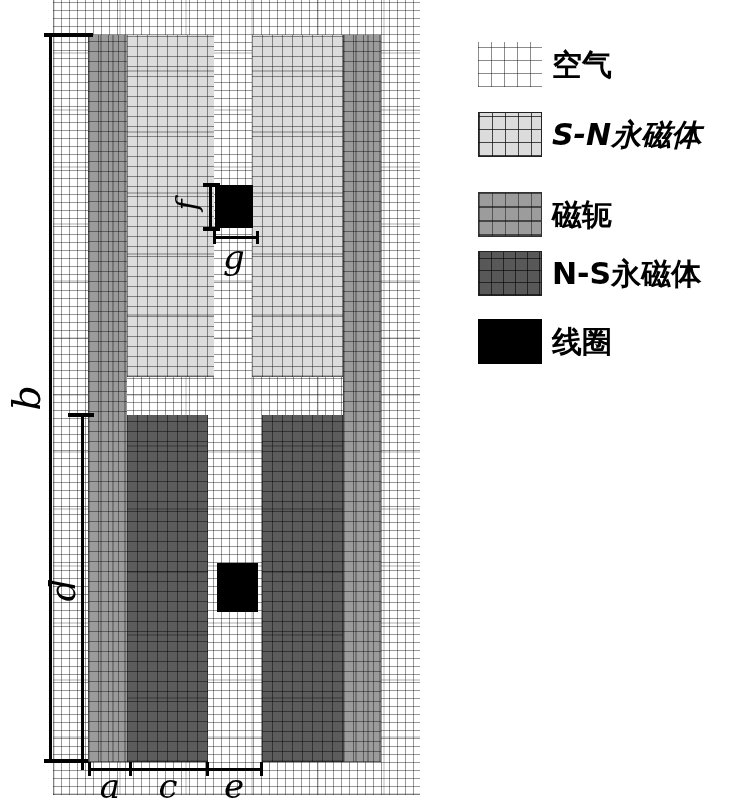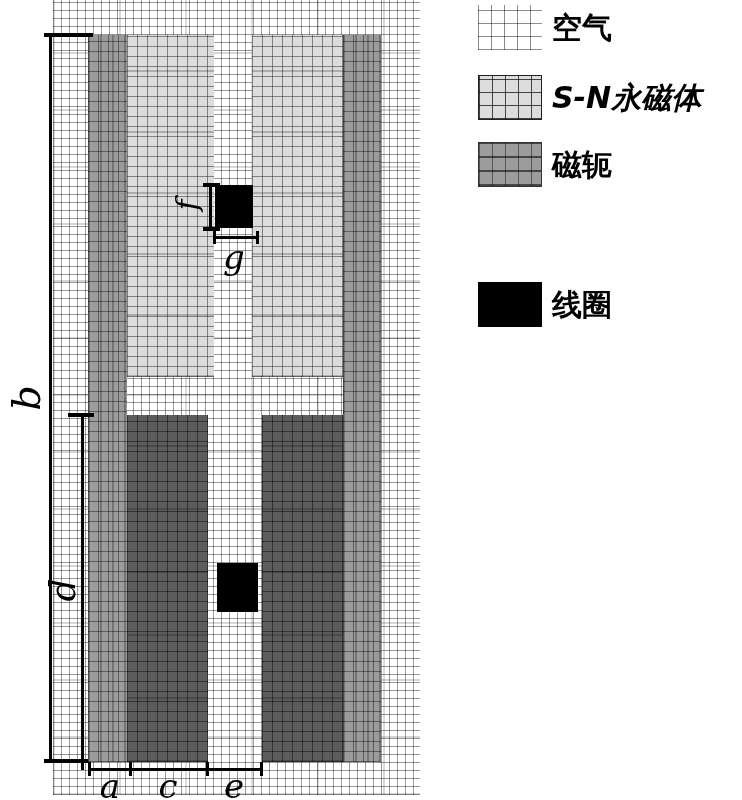--- a/index.html
+++ b/index.html
@@ -41,21 +41,21 @@
   .region{position:absolute;}
   .coil{position:absolute;background:#000;}
 
   
   .dline{position:absolute;background:#000;}
   .dlabel{position:absolute;font-style:italic;color:#000;text-align:center;line-height:1;}
   .rot{transform:rotate(-90deg);transform-origin:center center;}
 
   
   .legend{position:absolute;left:470px;top:0;width:272px;height:340px;}
-  .legend-row{position:absolute;left:0;width:272px;height:48px;}
+  .legend-row{position:absolute;left:0;width:272px;height:48px;margin-top:37px;}
   .swatch{position:absolute;left:8px;top:0;width:64px;height:45px;box-sizing:border-box;}
   .sw-air{
     background:#ffffff;
     background-image:
       repeating-linear-gradient(0deg, rgba(0,0,0,.45) 0 1px, transparent 1px 13px),
       repeating-linear-gradient(90deg, rgba(0,0,0,.45) 0 1px, transparent 1px 13px);
   }
   .sw-sn{
     background:#dcdcdc;
     background-image:
@@ -132,23 +132,27 @@
 
   <div class="legend">
     <div class="legend-row" style="top:5px;">
       <div class="swatch sw-air"></div>
       <div class="legend-label">空气</div>
     </div>
     <div class="legend-row" style="top:75px;font-style:italic;">
       <div class="swatch sw-sn"></div>
       <div class="legend-label">S-N永磁体</div>
     </div>
-    <div class="legend-row" style="top:142px;">
+    <div class="legend-row" style="top:155px;">
       <div class="swatch sw-yoke"></div>
       <div class="legend-label">磁轭</div>
+    </div>
+    <div class="legend-row" style="top:214px;">
+      <div class="swatch sw-ns"></div>
+      <div class="legend-label">N-S永磁体</div>
     </div>
     <div class="legend-row" style="top:282px;">
       <div class="swatch sw-coil"></div>
       <div class="legend-label">线圈</div>
     </div>
   </div>
 
 </div>
 
 </body></html>

